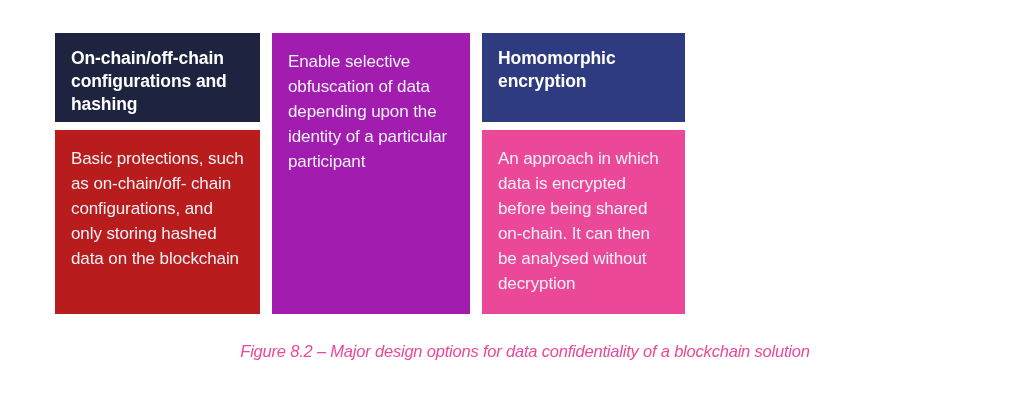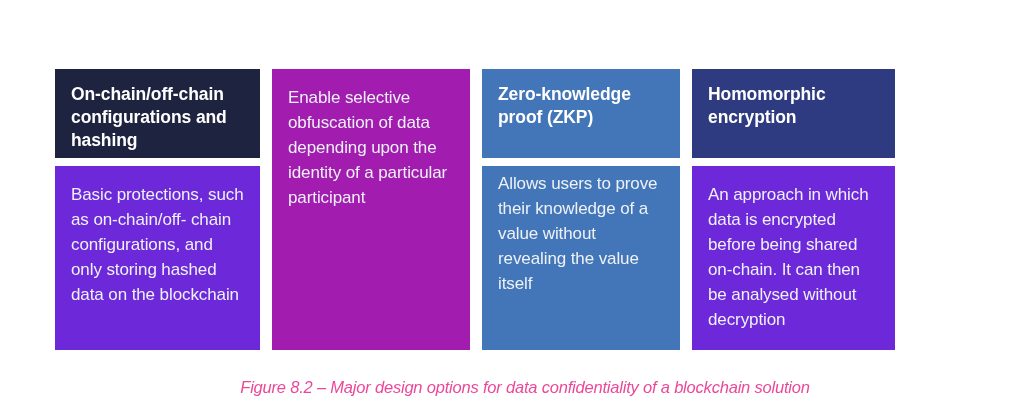--- a/index.html
+++ b/index.html
@@ -10,21 +10,20 @@
     width: 1026px;
     height: 400px;
     background: #ffffff;
     font-family: "Liberation Sans", sans-serif;
     overflow: hidden;
   }
   #figure-root {
     position: relative;
     width: 1026px;
     height: 340px;
-    margin-top: 36px;
   }
   .cards-row {
     position: absolute;
     left: 55px;
     top: 33px;
     width: 840px;
     height: 281px;
     display: flex;
     gap: 12px;
   }
@@ -78,34 +77,30 @@
 </style>
 </head>
 <body>
 
 <div id="figure-root">
 
   <div class="cards-row">
 
     <div class="card-col col-1">
       <div class="card-header" style="background-color: rgb(30, 35, 64);">On-chain/off-chain configurations and hashing</div>
-      <div class="card-body" style="background-color: #6d28d9;">Basic protections, such as on-chain/off- chain configurations, and only storing hashed data on the blockchain</div>
+      <div class="card-body" style="background-color: #b91c1c;">Basic protections, such as on-chain/off- chain configurations, and only storing hashed data on the blockchain</div>
     </div>
 
     <div class="card-col col-2">
       <div class="card-body" style="background-color: #a21caf;">Enable selective obfuscation of data depending upon the identity of a particular participant</div>
     </div>
 
-    <div class="card-col col-3">
-      <div class="card-header" style="background-color: rgb(67, 118, 184);">Zero-knowledge proof (ZKP)</div>
-      <div class="card-body tight" style="background-color: rgb(67, 118, 184);">Allows users to prove their knowledge of a value without revealing the value itself</div>
-    </div>
 
     <div class="card-col col-4">
       <div class="card-header" style="background-color: rgb(47, 59, 128);">Homomorphic encryption</div>
-      <div class="card-body" style="background-color: #6d28d9;">An approach in which data is encrypted before being shared on-chain. It can then be analysed without decryption</div>
+      <div class="card-body" style="background-color: #ec4899;">An approach in which data is encrypted before being shared on-chain. It can then be analysed without decryption</div>
     </div>
 
   </div>
 
   <div class="caption">Figure 8.2 – Major design options for data confidentiality of a blockchain solution</div>
 
 </div>
 
 </body></html>

